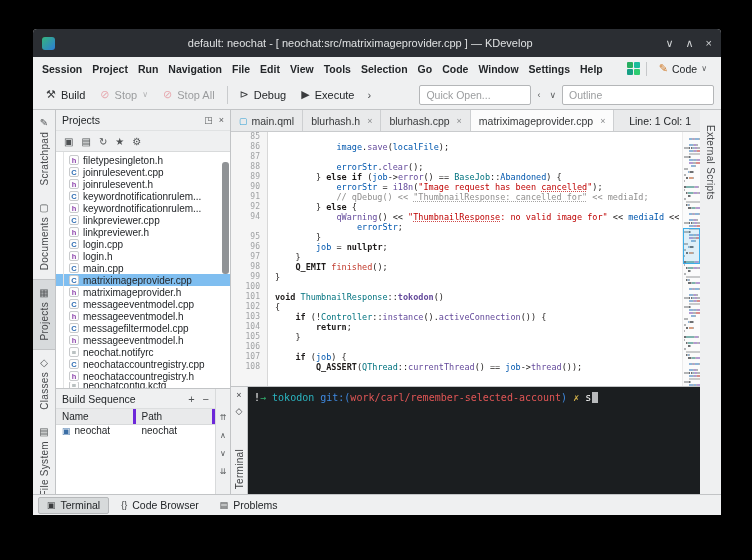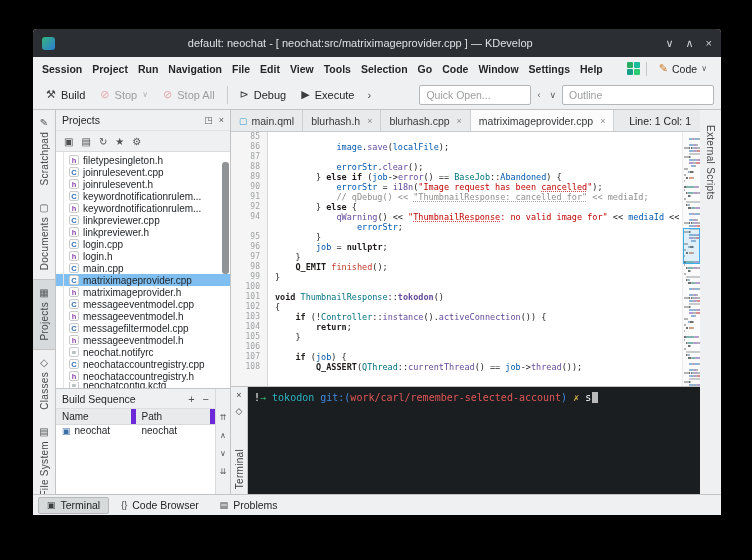--- a/index.html
+++ b/index.html
@@ -69,21 +69,21 @@
   .ficon.h{color:#8e44ad;}
   .ficon.rc,.ficon.kcfg{color:#7f8c8d;}
   .tree-scroll{position:absolute;right:1px;top:10px;width:7px;height:112px;border-radius:3px;background:#909396;}
   
   .build-seq{flex:0 0 106px;border-top:1px solid #c2c4c6;display:flex;background:#fff;}
   .bs-main{flex:1;display:flex;flex-direction:column;min-width:0;}
   .bs-head{flex:0 0 20px;background:#eff0f1;display:flex;align-items:center;padding:0 6px;gap:8px;border-bottom:1px solid #dcdedf;}
   .bs-head .bs-title{flex:1;font-size:10.5px;}
   .bs-pm{font-size:11px;color:#4f5254;}
   .bs-cols{display:flex;flex:0 0 16px;background:#e9eaeb;border-bottom:1px solid #d8dadb;align-items:center;}
-  .bs-col{flex:1;padding:0 6px;font-size:10px;border-right:5px solid #6d28d9;height:100%;display:flex;align-items:center;}
+  .bs-col{flex:1;padding:0 6px;font-size:10px;border-right:3px solid #6d28d9;height:100%;display:flex;align-items:center;}
   .bs-row{display:flex;flex:0 0 16px;align-items:center;font-size:10px;}
   .bs-cell{flex:1;padding:0 6px;display:flex;align-items:center;gap:4px;overflow:hidden;}
   .bsicon{font-size:9px;color:#3a6ea5;}
   .bs-side{flex:0 0 15px;background:#eff0f1;border-left:1px solid #d8dadb;display:flex;flex-direction:column;
     align-items:center;padding:24px 0 4px;gap:9px;font-size:8px;color:#55585a;}
   
   .editor-col{flex:1;display:flex;flex-direction:column;min-width:0;background:#fff;}
   .tabbar{flex:0 0 22px;background:#e9eaeb;display:flex;align-items:stretch;border-bottom:1px solid #c9cbcd;}
   .etab{display:flex;align-items:center;gap:4px;padding:0 8px;border-right:1px solid #cdcfd1;font-size:10.5px;color:#37393b;white-space:nowrap;}
   .etab.active{background:#fcfcfc;}

